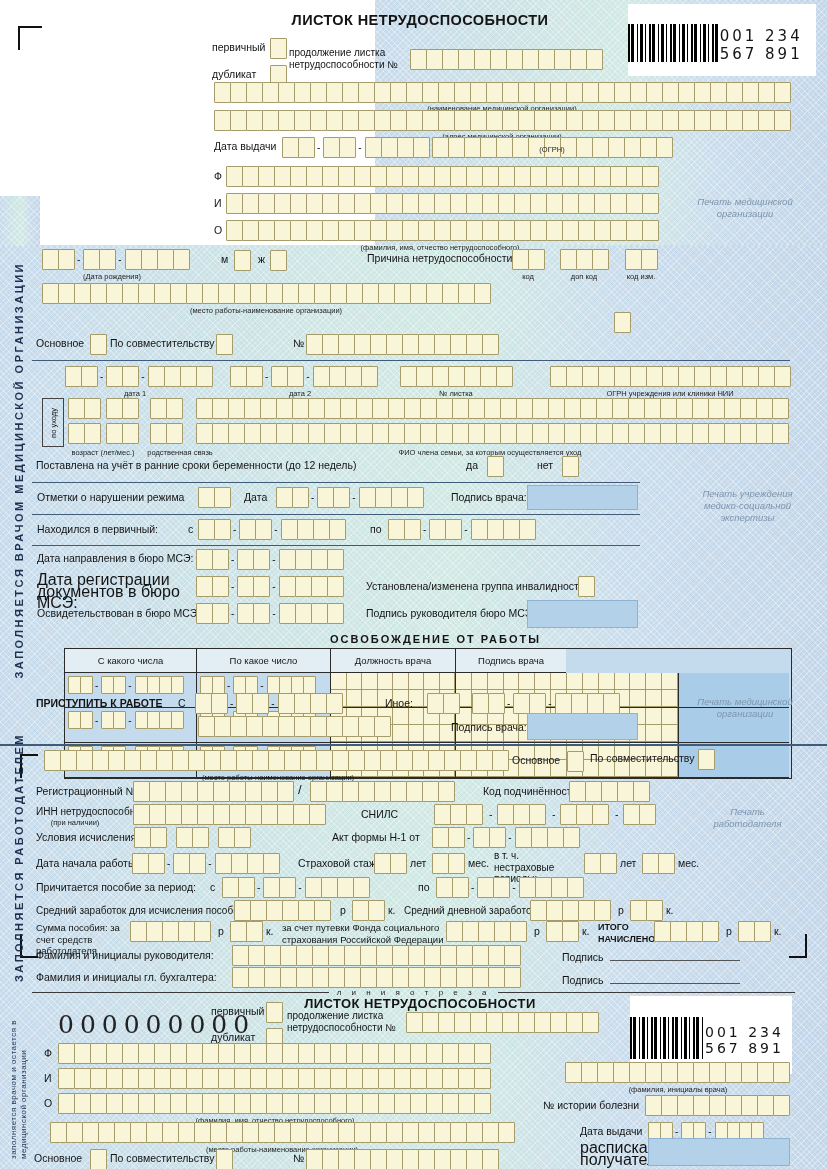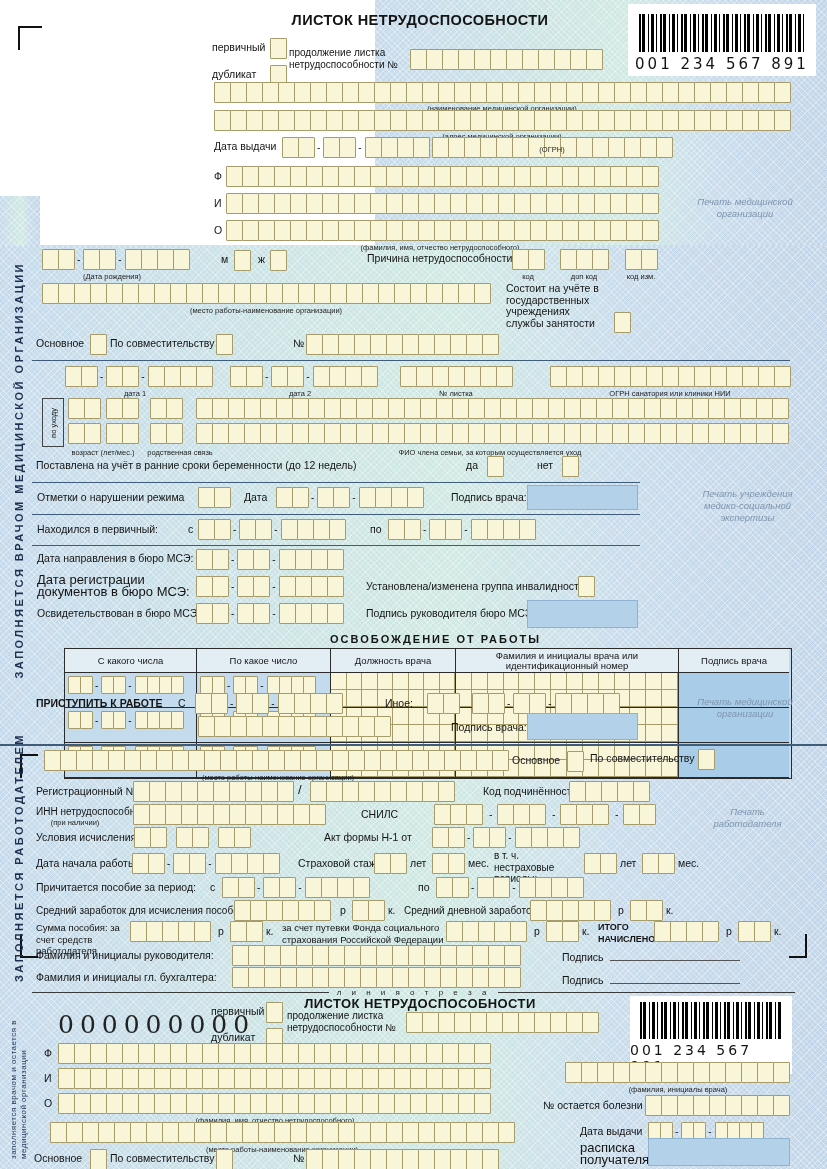--- a/index.html
+++ b/index.html
@@ -2,39 +2,39 @@
 <html><head>
 <meta charset="utf-8">
 <style>
   html,body{margin:0;padding:0}
   .page{position:relative;width:827px;height:1169px;background:#fff;font-family:"Liberation Sans",sans-serif;color:#141414;overflow:hidden}
   .bgblue{position:absolute;background:
     repeating-linear-gradient(45deg, rgba(255,255,255,.30) 0 1px, rgba(0,0,0,0) 1px 4px),
     repeating-linear-gradient(-45deg, rgba(255,255,255,.30) 0 1px, rgba(0,0,0,0) 1px 4px),
     linear-gradient(90deg,#c6daec 0%,#cde5e4 38%,#d0e9e3 55%,#c9dcec 75%,#c3d6e9 100%);}
   .lbl{position:absolute;font-size:10.5px;line-height:11.5px;white-space:nowrap}
-  .lblw{position:absolute;font-size:13px;line-height:11.5px}
+  .lblw{position:absolute;font-size:16px;line-height:11.5px}
   .b{font-weight:bold}
   .cap{position:absolute;font-size:7.5px;color:#1e1e1e;white-space:nowrap;transform:translateX(-50%)}
   .cells{position:absolute;display:flex}
   .cells i,.g i{width:17px;height:21px;margin-right:-1px;background:#f9f5d9;border:1px solid #a59b6b;box-sizing:border-box;border-radius:1px}
   .smc i{width:13px;height:18px}
   .dmy{position:absolute;display:flex;align-items:center}
   .g{display:flex}
   .dmy b{font-weight:normal;margin:0 3px;font-size:10px}
   .blue{position:absolute;background:#b3d2ea;border:1px solid #8fb2d1;box-sizing:border-box}
   .hr{position:absolute;border-top:1.5px solid #3f5c7a}
   .thick{position:absolute;border-top:2.5px solid #3f5c7a}
   .stamp{position:absolute;font-size:9.5px;line-height:12px;font-style:italic;color:#7e95ae;text-align:center}
   .vband{position:absolute;display:flex;align-items:center;justify-content:center}
   .vband span{writing-mode:vertical-rl;transform:rotate(180deg);font-weight:bold;letter-spacing:2.5px;font-size:11px;color:#1e3050;white-space:nowrap}
   .vband.small span{font-weight:normal;letter-spacing:.5px;font-size:8px;line-height:10px;white-space:normal}
   .corner{position:absolute;width:22px;height:22px}
   .title{position:absolute;font-weight:bold;font-size:14.5px;letter-spacing:.4px;text-align:center}
-  .bc{position:absolute;background:#fff;display:flex;flex-direction:column;align-items:center;justify-content:center;padding-top:6px;box-sizing:border-box}
+  .bc{position:absolute;background:#fff;display:flex;flex-direction:row;align-items:center;justify-content:center;padding-top:6px;box-sizing:border-box}
   .bars{width:88%;background:repeating-linear-gradient(90deg,#000 0 2px,#fff 2px 3px,#000 3px 6px,#fff 6px 9px,#000 9px 10px,#fff 10px 12px,#000 12px 15px,#fff 15px 17px,#000 17px 18px,#fff 18px 21px)}
   .bcd{font-size:15px;letter-spacing:3px;margin-top:3px;font-family:"DejaVu Sans",sans-serif}
   .cut{position:absolute;display:flex;align-items:center}
   .cut i{flex:1;border-top:1.5px solid #3a3a3a}
   .cut span{font-size:8px;letter-spacing:4px;color:#1e1e1e;padding:0 8px;white-space:nowrap}
   .tbl{position:absolute;border:1.5px solid #2b2b2b;background:#c3dbed}
   .tr{display:flex}
   .th{font-size:9.5px;display:flex;align-items:center;justify-content:center;text-align:center;border-right:1px solid #2b2b2b;border-bottom:1.5px solid #2b2b2b;background:#e3eef4;height:24px;box-sizing:border-box;padding:0 2px;line-height:10px}
   .td{border-right:1px solid #2b2b2b;border-bottom:1px solid #2b2b2b;position:relative;height:35px;box-sizing:border-box}
   .td.sig{background:#a9cde8}
@@ -379,21 +379,20 @@
       <i></i>
       <i></i>
       <i></i>
       <i></i>
       <i></i>
       <i></i>
       <i></i>
       <i></i>
     </div>
   <div class="cap" style="left:266px;top:306px">(место работы-наименование организации)</div>
-  <div class="lblw" style="left:506px;top:283px;width:104px;font-size:10.5px">Состоит на учёте в государственных учреждениях службы занятости</div>
   <div class="cells" style="left:614px;top:312px">
       <i></i>
     </div>
 
   <div class="lbl" style="left:36px;top:338px">Основное</div>
   <div class="cells" style="left:90px;top:334px">
       <i></i>
     </div>
   <div class="lbl" style="left:110px;top:338px">По совместительству</div>
   <div class="cells" style="left:216px;top:334px">
@@ -475,21 +474,21 @@
       <i></i>
       <i></i>
       <i></i>
       <i></i>
       <i></i>
       <i></i>
       <i></i>
       <i></i>
       <i></i>
     </div>
-  <div class="cap" style="left:670px;top:389px">ОГРН санатория или клиники НИИ</div>
+  <div class="cap" style="left:670px;top:389px">ОГРН учреждения или клиники НИИ</div>
 
   <div class="care" style="left:42px;top:398px;width:20px;height:47px">
       <span>по уходу</span>
     </div>
   <div class="cells" style="left:68px;top:398px">
       <i></i>
       <i></i>
     </div>
   <div class="cells" style="left:106px;top:398px">
       <i></i>
@@ -737,21 +736,20 @@
     </div>
   <div class="lbl" style="left:366px;top:608px">Подпись руководителя бюро МСЭ:</div>
   <div class="blue" style="left:527px;top:600px;width:111px;height:28px"></div>
 
   <div class="lbl b" style="left:330px;top:634px;letter-spacing:2px;font-size:11px">ОСВОБОЖДЕНИЕ ОТ РАБОТЫ</div>
   <div class="tbl" style="left:64px;top:648px;width:726px">
     <div class="tr">
       <div class="th c1">С какого числа</div>
       <div class="th c2">По какое число</div>
       <div class="th c3">Должность врача</div>
-      <div class="th c4">Фамилия и инициалы врача или идентификационный номер</div>
       <div class="th c5">Подпись врача</div>
     </div>
     <div class="tr">
       <div class="td c1">
           <span class="dmy smc" style="left:3px;top:3px">
             <span class="g">
               <i style="width: 13px; height: 18px;"></i>
               <i style="width: 13px; height: 18px;"></i>
             </span>
             <b>-</b>
@@ -1220,21 +1218,21 @@
       <i></i>
     </div>
   <div class="cells" style="left:176px;top:827px">
       <i></i>
       <i></i>
     </div>
   <div class="cells" style="left:218px;top:827px">
       <i></i>
       <i></i>
     </div>
-  <div class="lbl" style="left:324px;top:832px">Акт формы Н-1 от</div>
+  <div class="lbl" style="left:332px;top:832px">Акт формы Н-1 от</div>
   <div class="dmy" style="left:432px;top:827px">
       <span class="g">
         <i></i>
         <i></i>
       </span>
       <b>-</b>
       <span class="g">
         <i></i>
         <i></i>
       </span>
@@ -1641,21 +1639,21 @@
       <i></i>
       <i></i>
       <i></i>
       <i></i>
       <i></i>
       <i></i>
       <i></i>
       <i></i>
     </div>
   <div class="cap" style="left:678px;top:1085px">(фамилия, инициалы врача)</div>
-  <div class="lbl" style="left:543px;top:1100px">№ остается болезни</div>
+  <div class="lbl" style="left:543px;top:1100px">№ истории болезни</div>
   <div class="cells" style="left:645px;top:1095px">
       <i></i>
       <i></i>
       <i></i>
       <i></i>
       <i></i>
       <i></i>
       <i></i>
       <i></i>
       <i></i>

